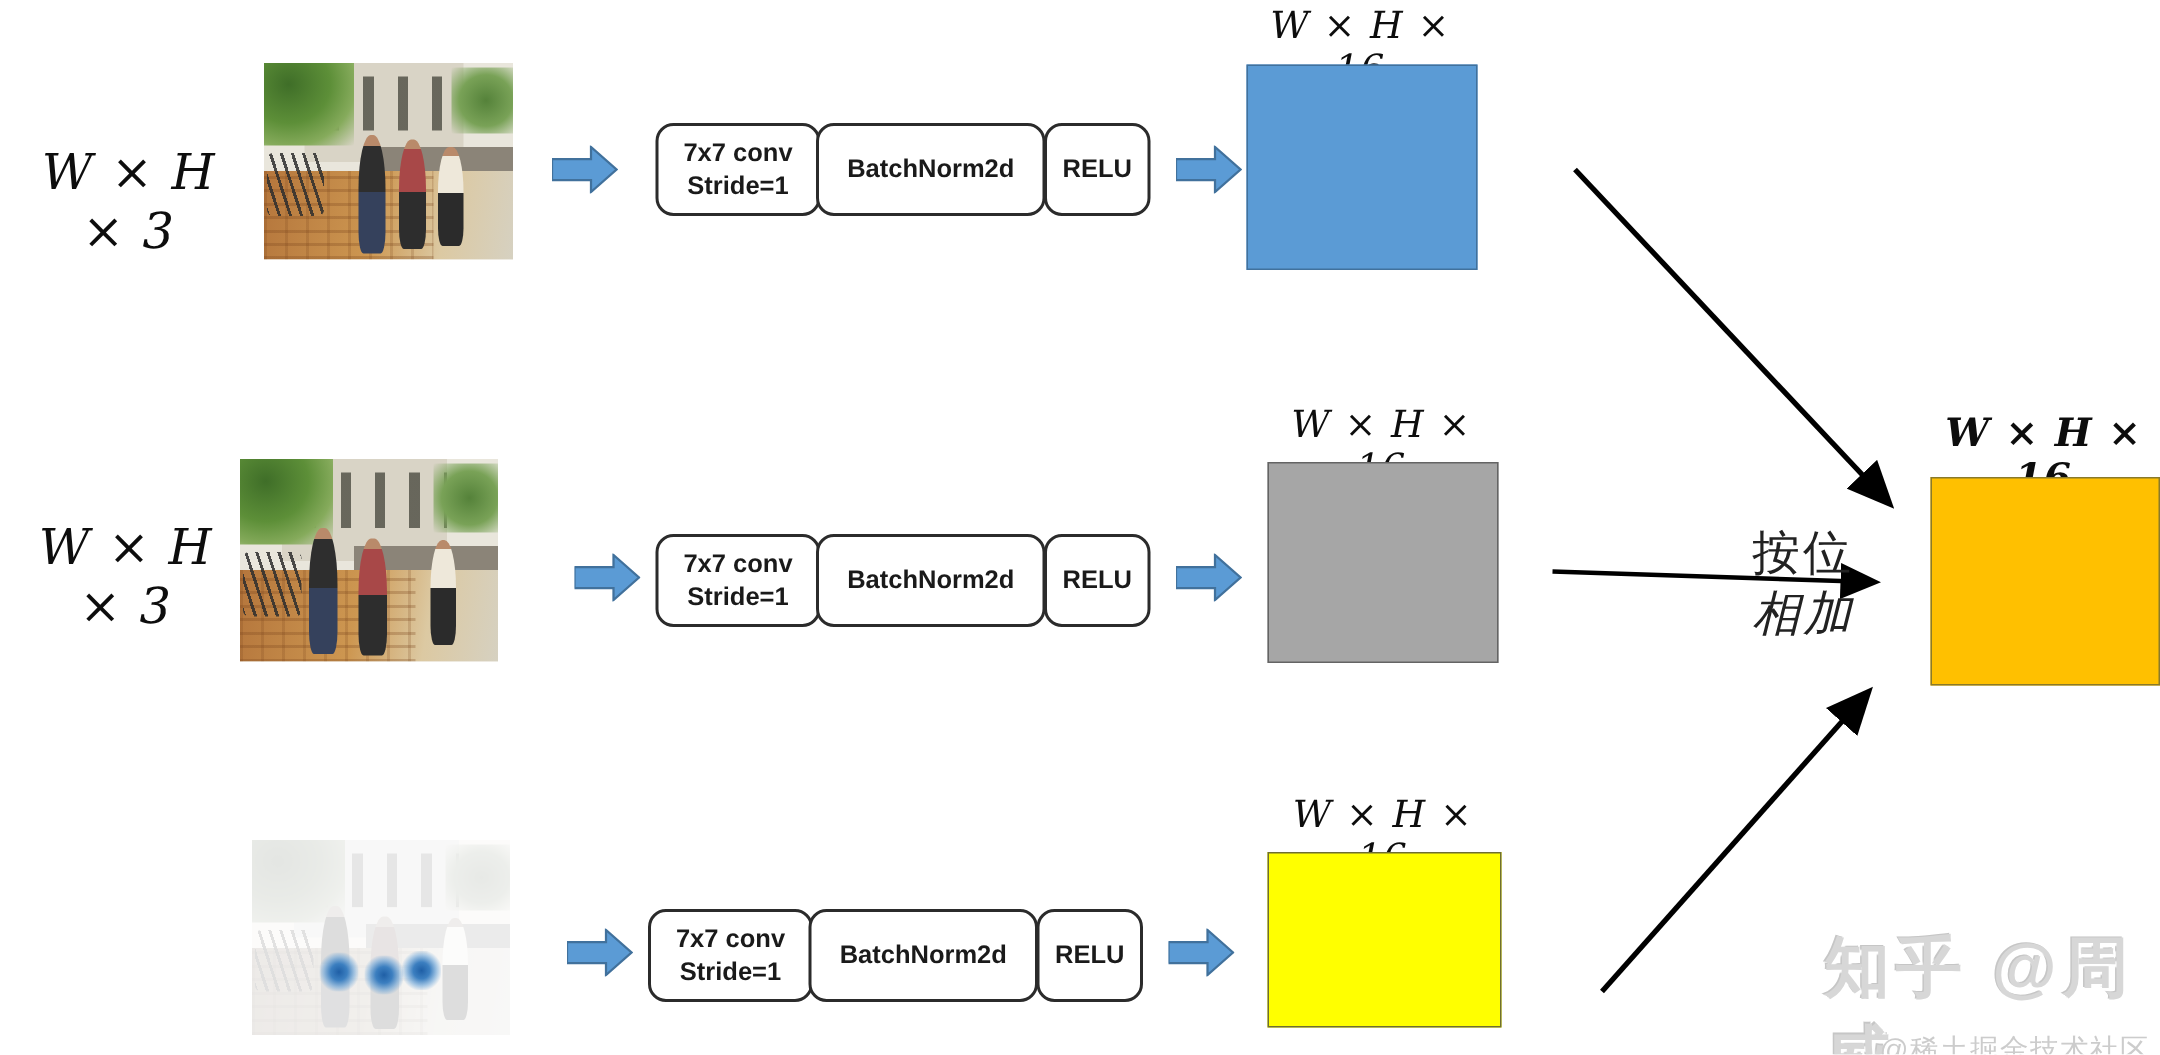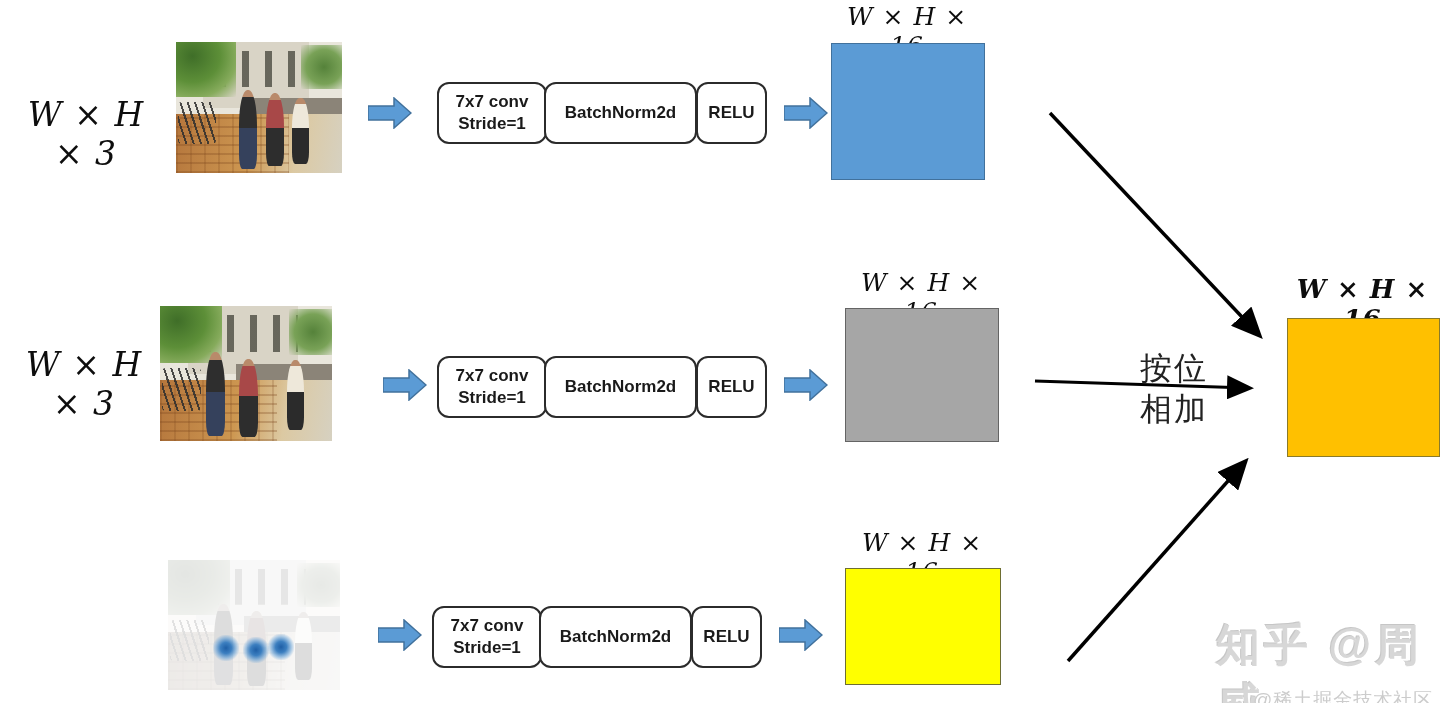--- a/index.html
+++ b/index.html
@@ -24,21 +24,21 @@
   .sq-yellow{border:1px solid #6e6e32;}
   .sq-orange{border:1px solid #8a7a2a;}
 
   
   .flow-arrow{position:absolute;width:44px;height:32px;}
 
   
   #merge-arrows{position:absolute;left:0;top:0;width:1440px;height:703px;pointer-events:none;}
 
   
-  .merge-text{position:absolute;font-size:32px;color:#222;text-align:left;line-height:1.2;
+  .merge-text{position:absolute;font-size:32px;color:#222;text-align:right;line-height:1.2;
               letter-spacing:2px;}
 
   
   .wm-main{position:absolute;font-size:44px;font-weight:bold;color:#d7d7d7;
            text-shadow:2px 2px 1px #ffffff,-1px -1px 0 #c6c6c6;letter-spacing:4px;}
   .wm-sub{position:absolute;font-size:19px;color:#cccccc;text-shadow:1px 1px 0 #fff;letter-spacing:1px;}
 
   
   .photo{position:absolute;background:#e9e6dc;overflow:hidden;}
   .ph-tree{position:absolute;left:-4%;top:-6%;width:40%;height:48%;
@@ -190,21 +190,21 @@
       <marker id="arrowhead" markerWidth="9" markerHeight="8" refX="7" refY="4" orient="auto">
         <path d="M0,0 L9,4 L0,8 Z" fill="#000"></path>
       </marker>
     </defs>
     <line x1="1050" y1="113" x2="1258" y2="334" stroke="#000" stroke-width="3.5" marker-end="url(#arrowhead)"></line>
     <line x1="1035" y1="381" x2="1248" y2="388" stroke="#000" stroke-width="3" marker-end="url(#arrowhead)"></line>
     <line x1="1068" y1="661" x2="1244" y2="463" stroke="#000" stroke-width="3.5" marker-end="url(#arrowhead)"></line>
   </svg>
 
   <div class="merge-text" style="left:1140px;top:349px;width:96px;">按位</div>
-  <div class="merge-text" style="left:1140px;top:390px;width:96px;">相加</div>
+  <div class="merge-text" style="left:1140px;top:390px;width:96px;font-style:italic;">相加</div>
 
   <div class="dim-label bold" style="left:1287px;top:274px;width:151px;">W × H × 16</div>
   <div class="feat-sq sq-orange" style="left: 1287px; top: 318px; width: 151px; height: 137px; background-color: rgb(255, 192, 0);"></div>
 
   <div class="wm-main" style="left:1172px;top:616px;margin-left:44px;">知乎 @周威</div>
   <div class="wm-sub" style="left:1253px;top:663px;margin-top:24px;">@稀土掘金技术社区</div>
 
 </div>
 
 </body></html>

